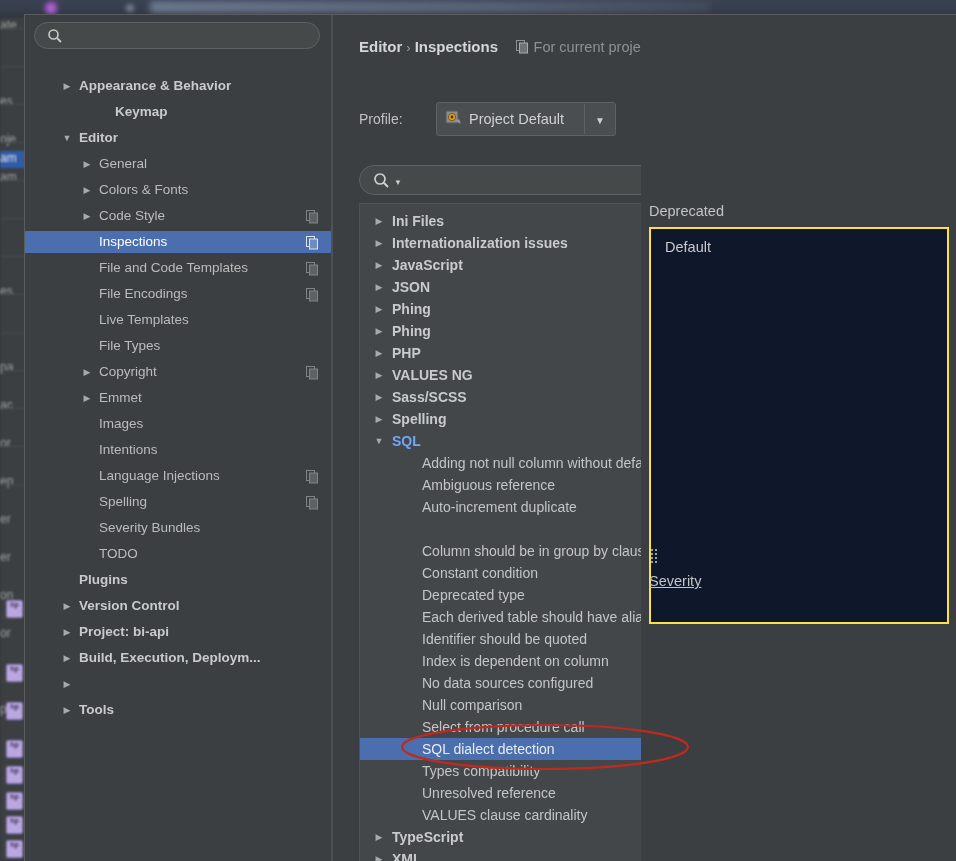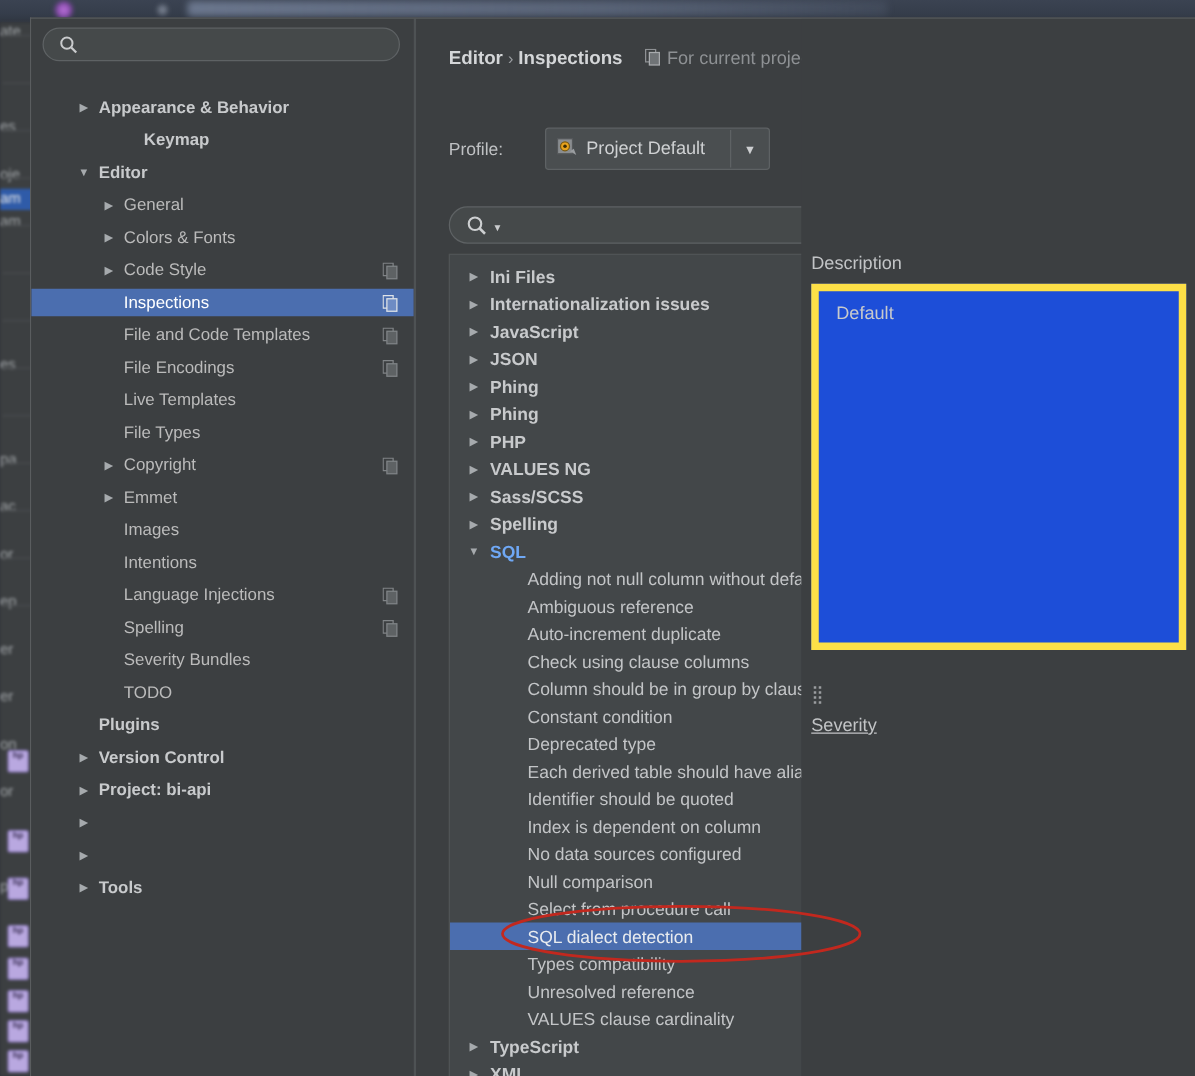--- a/index.html
+++ b/index.html
@@ -137,22 +137,22 @@
   .cb .tick{position:absolute;left:1px;top:-1px;font-size:15px;color:#d8dadc;line-height:17px;}
   .cb .dash{position:absolute;left:3px;top:6px;width:9px;height:2px;background:#c2c4c6;}
   #list-scroll{
     position:absolute;right:0;top:0;width:12px;height:659px;background:#434749;
   }
   #list-thumb{position:absolute;left:1px;top:140px;width:10px;height:180px;background:#6b6f71;border-radius:1px;}
   
   #desc-pane{position:absolute;left:616px;top:0;width:316px;height:847px;background:#3c3f41;}
   #desc-title{position:absolute;left:8px;top:188px;font-size:14.5px;color:#c2c4c6;white-space:nowrap;}
   #desc-box{
-    position:absolute;left:8px;top:212px;width:300px;height:293px;
-    background:#1d4ed8;border:6px solid #fde047;box-sizing:border-box;
+    position:absolute;left:8px;top:212px;width:300px;height:397px;
+    background:#0f172a;border:2px solid #fde047;box-sizing:border-box;
   }
   #desc-default{position:absolute;left:14px;top:10px;font-size:14.5px;color:#c8cacc;white-space:nowrap;}
   #desc-grip{position:absolute;left:8px;top:533px;width:14px;height:18px;}
   #sev-label{position:absolute;left:8px;top:558px;font-size:14.5px;color:#c2c4c6;white-space:nowrap;}
   #sev-label u{text-decoration:underline;}
   
   #annot{position:absolute;left:372px;top:706px;width:300px;height:54px;pointer-events:none;}
 </style>
 </head>
 <body>
@@ -320,20 +320,21 @@
         <div class="tree-item bold" style="top: 580px;">
           <span class="arrow" style="left: 36px;">▶</span>
           <span class="lbl" style="left: 54px;">Version Control</span>
         </div>
         <div class="tree-item bold" style="top: 606px;">
           <span class="arrow" style="left: 36px;">▶</span>
           <span class="lbl" style="left: 54px;">Project: bi-api</span>
         </div>
         <div class="tree-item bold" style="top: 632px;">
           <span class="arrow" style="left: 36px;">▶</span>
+          <span class="lbl" style="left: 54px;">Build, Execution, Deploym...</span>
         </div>
         <div class="tree-item bold" style="top: 658px;">
           <span class="arrow" style="left: 36px;">▶</span>
           <span class="lbl" style="left: 54px; margin-top: 38px;">Languages &amp; Frameworks</span>
         </div>
         <div class="tree-item bold" style="top: 684px;">
           <span class="arrow" style="left: 36px;">▶</span>
           <span class="lbl" style="left: 54px;">Tools</span>
         </div>
       </div>
@@ -531,21 +532,20 @@
             </span>
           </div>
           <div class="irow leaf" style="top: 292px;">
             <span class="ilbl">Auto-increment duplicate</span>
             <span class="sev" style="background: rgb(226, 166, 23);"></span>
             <span class="cb">
               <span class="tick">✓</span>
             </span>
           </div>
           <div class="irow leaf" style="top: 314px;">
-            <span class="ilbl">Check using clause columns</span>
             <span class="sev" style="background: rgb(226, 166, 23);"></span>
             <span class="cb">
               <span class="tick">✓</span>
             </span>
           </div>
           <div class="irow leaf" style="top: 336px;">
             <span class="ilbl">Column should be in group by clause</span>
             <span class="sev" style="background: rgb(226, 166, 23);"></span>
             <span class="cb">
               <span class="tick">✓</span>
@@ -649,21 +649,21 @@
           </div>
         </div>
       <div id="list-scroll">
         <div id="list-thumb"></div>
       </div>
     </div>
 
   </div>
 
   <div id="desc-pane">
-    <div id="desc-title">Description</div>
+    <div id="desc-title">Deprecated</div>
     <div id="desc-box">
       <div id="desc-default">Default</div>
     </div>
     <div id="desc-grip">
       <svg width="14" height="18" viewBox="0 0 14 18">
         <g fill="#9a9da0">
           <rect x="2" y="1" width="2" height="2"></rect>
             <rect x="6" y="1" width="2" height="2"></rect>
           <rect x="2" y="5" width="2" height="2"></rect>
             <rect x="6" y="5" width="2" height="2"></rect>

